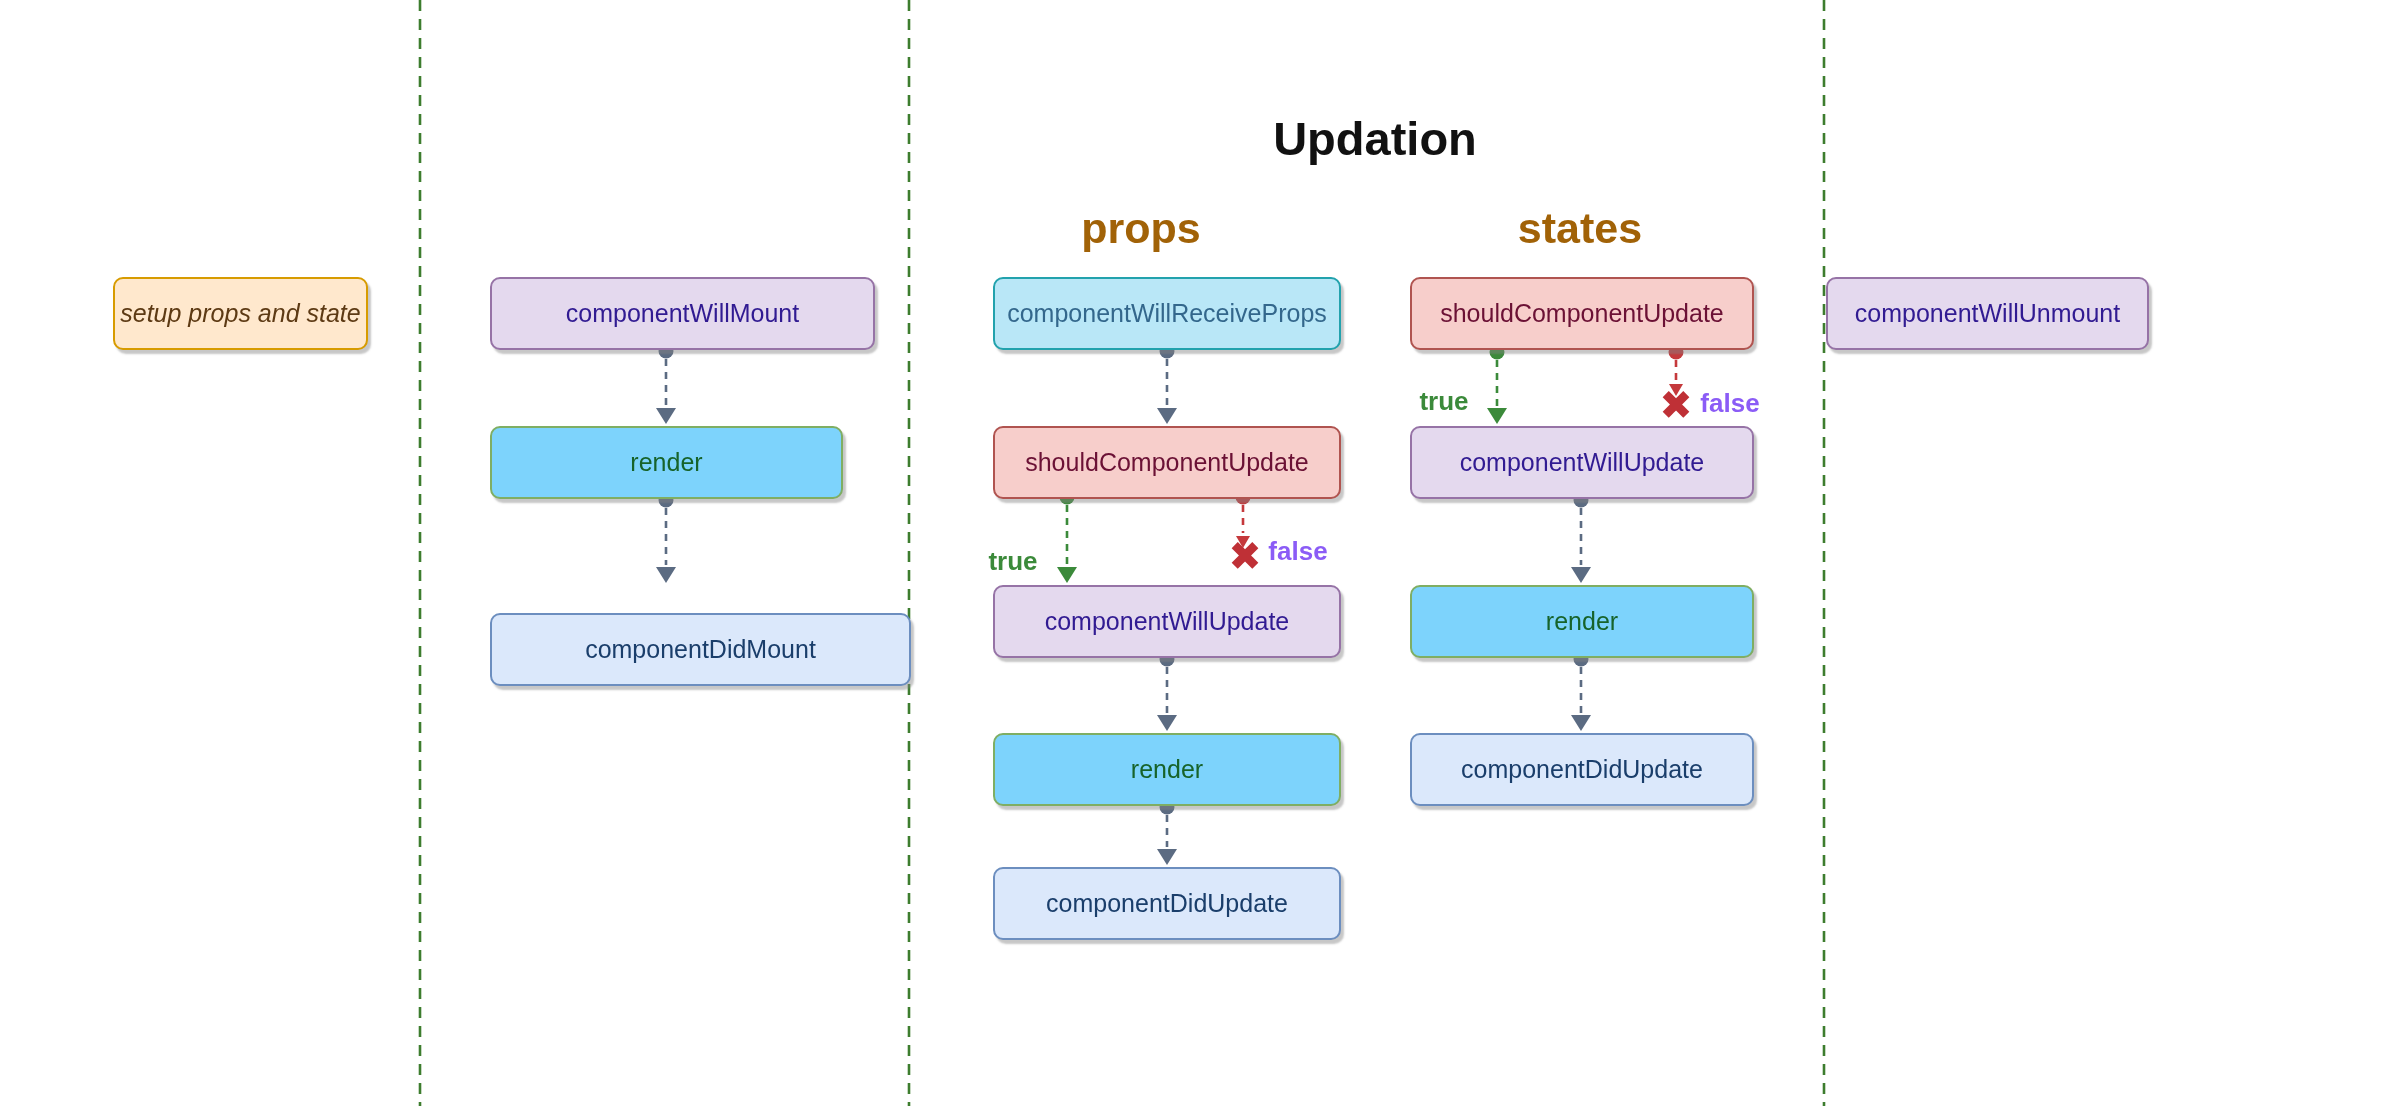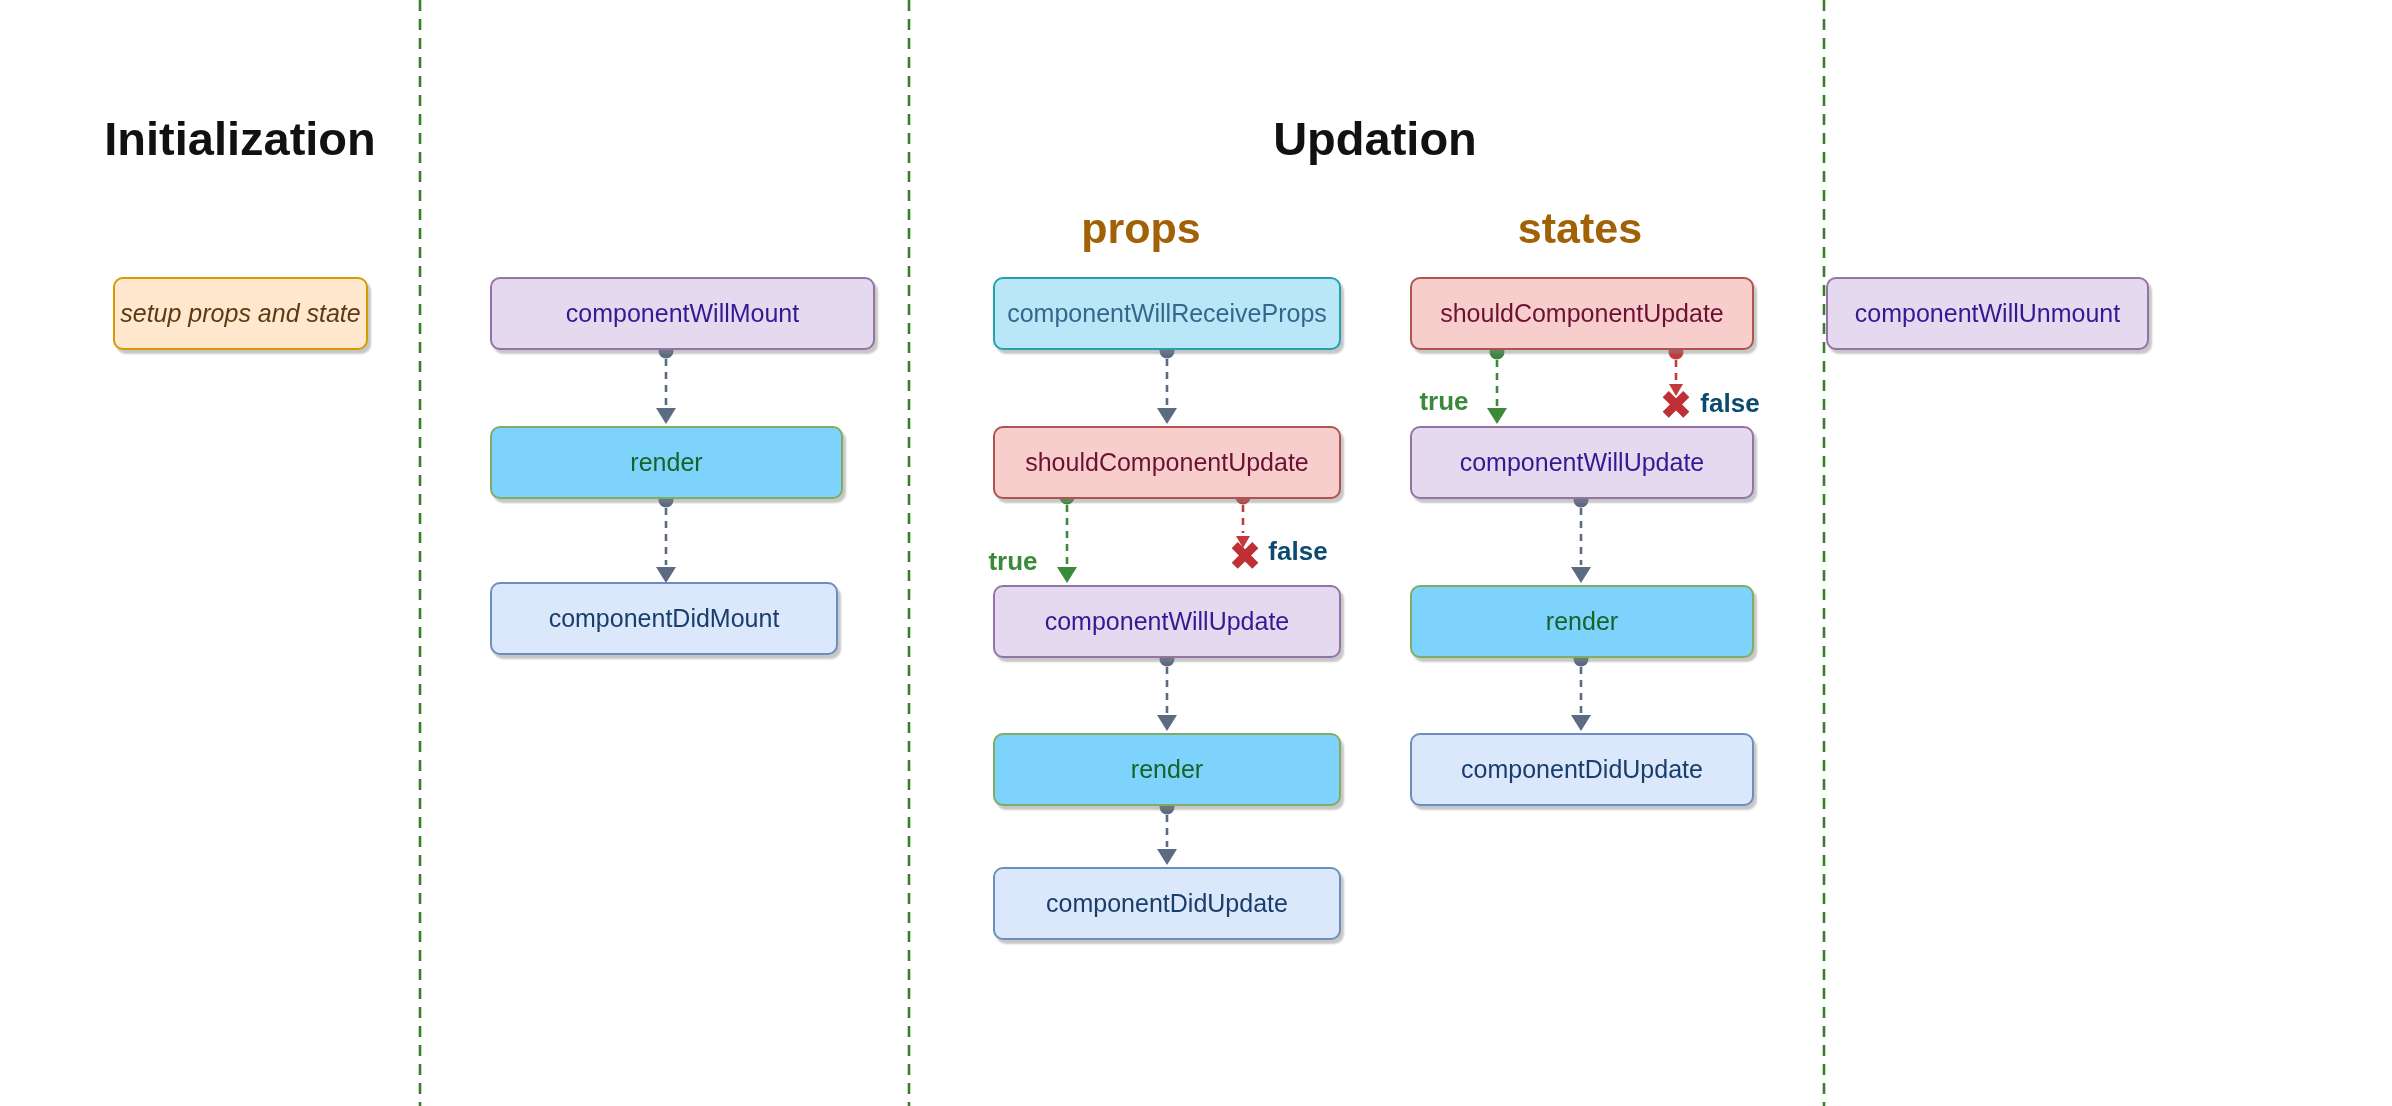--- a/index.html
+++ b/index.html
@@ -40,21 +40,21 @@
   .purple{background:#e4d9ee;border-color:#9673a6;color:#311b92;}
   .green {background:#7dd3fc;border-color:#7fae63;color:#17632a;}
   .blue  {background:#dbe8fb;border-color:#6c8ebf;color:#1a3e6b;}
   .cyan  {background:#b9e7f7;border-color:#22a2ad;color:#33678c;}
   .red   {background:#f7cecb;border-color:#b05450;color:#6b1135;}
   .elabel{
     position:absolute;height:26px;line-height:26px;
     font-size:26px;font-weight:600;text-align:center;white-space:nowrap;
   }
   .true-label{color:#3b8a3a;margin-top:8px;}
-  .false-label{color:#0c4a6e;}
+  .false-label{color:#8b5cf6;}
   .xmark{
     position:absolute;width:56px;height:56px;line-height:56px;
     text-align:center;font-size:40px;font-weight:700;
     font-family:"DejaVu Sans", sans-serif;color:#bf3036;
   }
 </style>
 </head>
 <body>
 
 <div class="canvas">
@@ -125,31 +125,30 @@
       <path class="conn-head" d="M1571 567 L1591 567 L1581 583 Z"></path>
     </g>
 
     <g>
       <circle class="conn-dot" cx="1581" cy="659" r="7.5"></circle>
       <line class="conn" x1="1581" y1="667" x2="1581" y2="713"></line>
       <path class="conn-head" d="M1571 715 L1591 715 L1581 731 Z"></path>
     </g>
   </svg>
 
-  <div class="title" style="left:90px;top:110px;width:300px">Initialization</div>
   <div class="title" style="left:1225px;top:110px;width:300px">Updation</div>
 
   <div class="subtitle" style="left:1041px;top:206px;width:200px">props</div>
   <div class="subtitle" style="left:1480px;top:206px;width:200px">states</div>
 
   <div class="node orange" style="left:113px;top:277px;width:255px">setup props and state</div>
 
   <div class="node purple" style="left:490px;top:277px;width:385px">componentWillMount</div>
   <div class="node green" style="left:490px;top:426px;width:353px">render</div>
-  <div class="node blue" style="left:490px;top:582px;width:348px">componentDidMount</div>
+  <div class="node blue" style="left:490px;top:613px;width:421px">componentDidMount</div>
 
   <div class="node cyan" style="left:993px;top:277px;width:348px">componentWillReceiveProps</div>
   <div class="node red" style="left:993px;top:426px;width:348px">shouldComponentUpdate</div>
   <div class="node purple" style="left:993px;top:585px;width:348px">componentWillUpdate</div>
   <div class="node green" style="left:993px;top:733px;width:348px">render</div>
   <div class="node blue" style="left:993px;top:867px;width:348px">componentDidUpdate</div>
 
   <div class="node red" style="left:1410px;top:277px;width:344px">shouldComponentUpdate</div>
   <div class="node purple" style="left:1410px;top:426px;width:344px">componentWillUpdate</div>
   <div class="node green" style="left:1410px;top:585px;width:344px">render</div>

